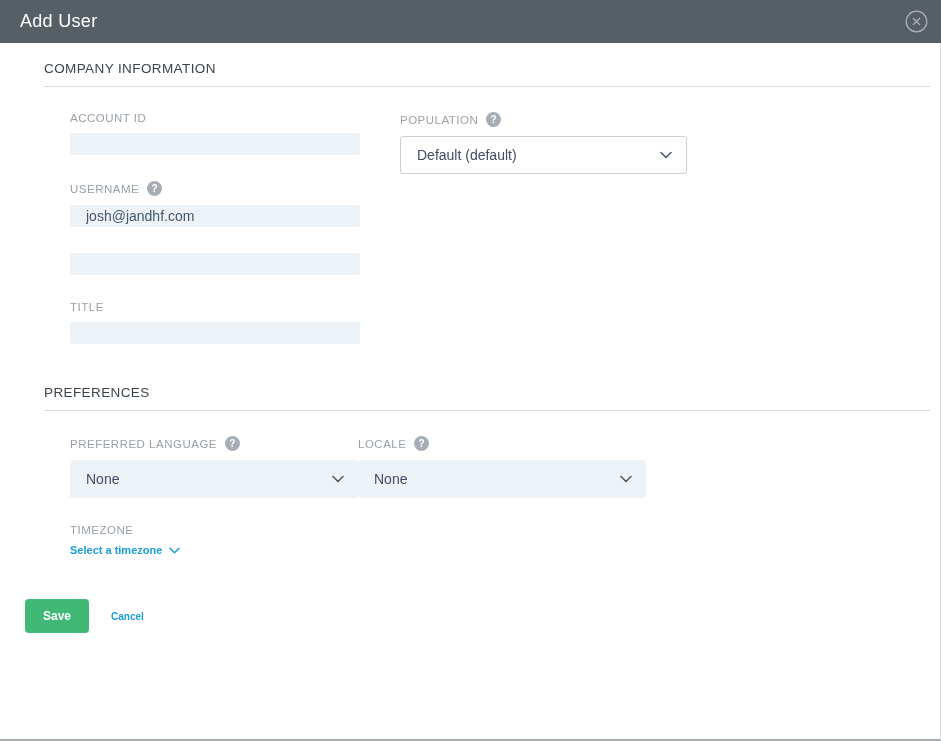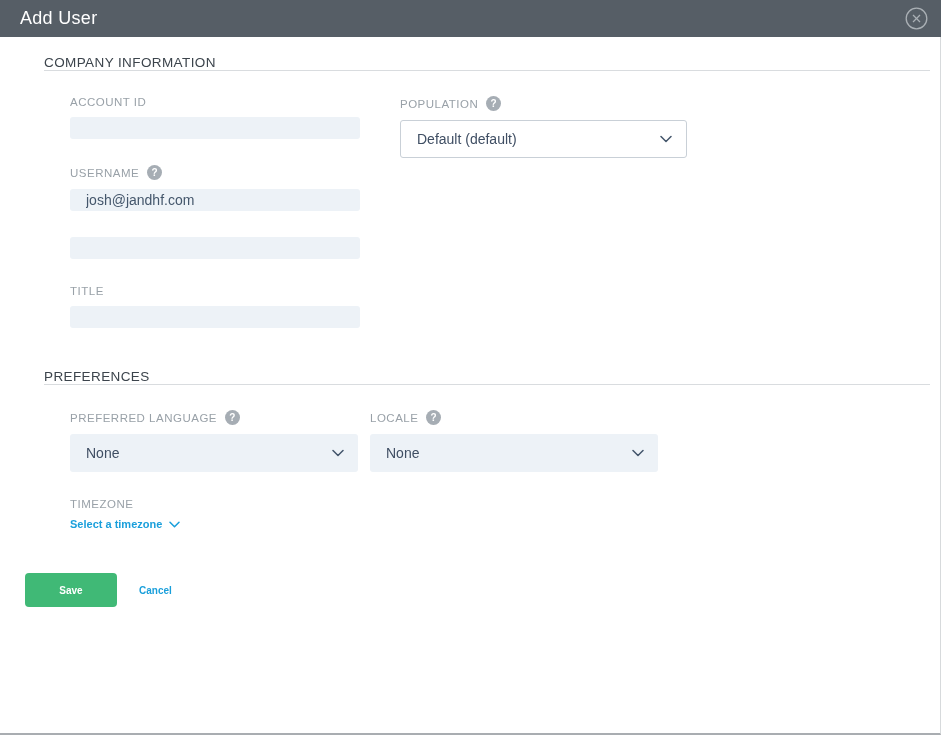--- a/index.html
+++ b/index.html
@@ -1,51 +1,51 @@
 <!DOCTYPE html>
 <html><head>
 <meta charset="utf-8">
 <style>
   * { margin:0; padding:0; box-sizing:border-box; }
   body { font-family:"Liberation Sans", sans-serif; background:#ffffff; }
   .modal { width:941px; height:741px; position:relative; background:#fff; overflow:hidden; }
 
   
-  .header { height:37px; background:#565e66; display:flex; align-items:center; padding:0 13px 0 20px; }
+  .header { height:43px; background:#565e66; display:flex; align-items:center; padding:0 13px 0 20px; }
   .header-title { color:#ffffff; font-size:18px; font-weight:400; letter-spacing:.3px; }
   .close-btn { margin-left:auto; width:24px; height:24px; background:transparent; border:none; padding:0; cursor:pointer; display:flex; align-items:center; justify-content:center; }
 
   
   .content { height:698px; border-right:1px solid #d7dadc; border-bottom:2px solid #a9adb1; padding-top:18px; }
 
   .section { margin-left:44px; margin-right:11px; }
-  .section-heading { font-size:13.5px; color:#3c444c; letter-spacing:.4px; width:886px; padding-bottom:0; border-bottom:1px solid #d9dcdf; }
+  .section-heading { font-size:13.5px; color:#3c444c; letter-spacing:.4px; width:886px; padding-bottom:10px; border-bottom:1px solid #d9dcdf; }
   .form-area { padding-left:26px; padding-top:25px; }
 
   .row { display:flex; align-items:flex-start; }
 
   .field-label { font-size:11.5px; color:#99a1a8; letter-spacing:.5px; display:flex; align-items:center; gap:8px; }
   .help-badge { width:15px; height:15px; border-radius:50%; background:#a6adb4; color:#ffffff; font-size:10px; font-weight:bold; display:inline-flex; align-items:center; justify-content:center; cursor:pointer; }
 
   .text-input { display:block; width:290px; height:22px; background:#edf2f7; border:none; border-radius:3px; margin-top:9px; font-size:14px; color:#44566b; padding:0 16px; font-family:inherit; outline:none; }
 
   .combobox { width:288px; height:38px; background:#edf2f7; border-radius:3px; margin-top:9px; display:flex; align-items:center; justify-content:space-between; padding:0 14px 0 16px; font-size:14px; color:#3f4e63; cursor:pointer;gap:24px; }
   .combobox.bordered { width:287px; background:#ffffff; border:1px solid #c9d0d7; }
 
   .stack-gap { margin-top:26px; }
   .col-gap { margin-left:40px; }
-  .pref-gap { margin-left:12px; }
+  .pref-gap { margin-left:0; }
 
   .prefs-section { margin-top:41px; }
 
   .timezone-group { margin-top:26px; }
   .timezone-link { display:inline-flex; align-items:center; gap:7px; margin-top:8px; background:none; border:none; padding:0; color:#1a9fdb; font-size:11px; font-weight:bold; font-family:inherit; cursor:pointer; }
 
   .actions { margin:41px 0 0 25px; display:flex; align-items:center; }
-  .save-btn { width:92px; height:34px; background:#40b976; color:#ffffff; border:none; border-radius:4px; font-size:10px; font-weight:bold; font-family:inherit; cursor:pointer; }
+  .save-btn { width:64px; height:34px; background:#40b976; color:#ffffff; border:none; border-radius:4px; font-size:12px; font-weight:bold; font-family:inherit; cursor:pointer; }
   .cancel-btn { margin-left:22px; background:none; border:none; padding:0; color:#1a9fdb; font-size:10px; font-weight:bold; font-family:inherit; cursor:pointer; }
 </style>
 </head>
 <body>
 
 <div class="modal">
 
   <div class="header">
     <span class="header-title">Add User</span>
     <button class="close-btn">

